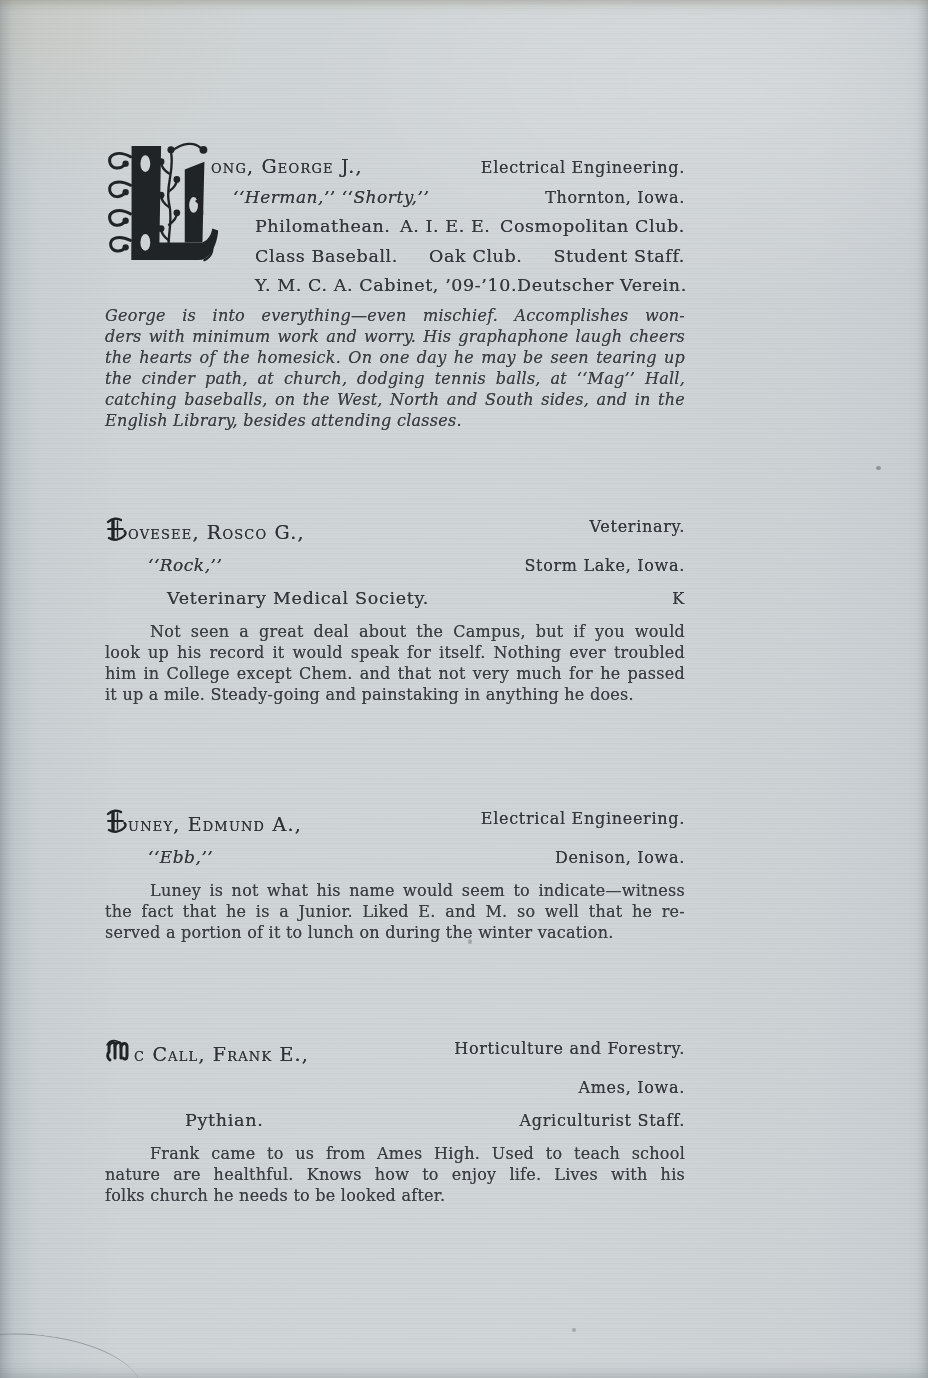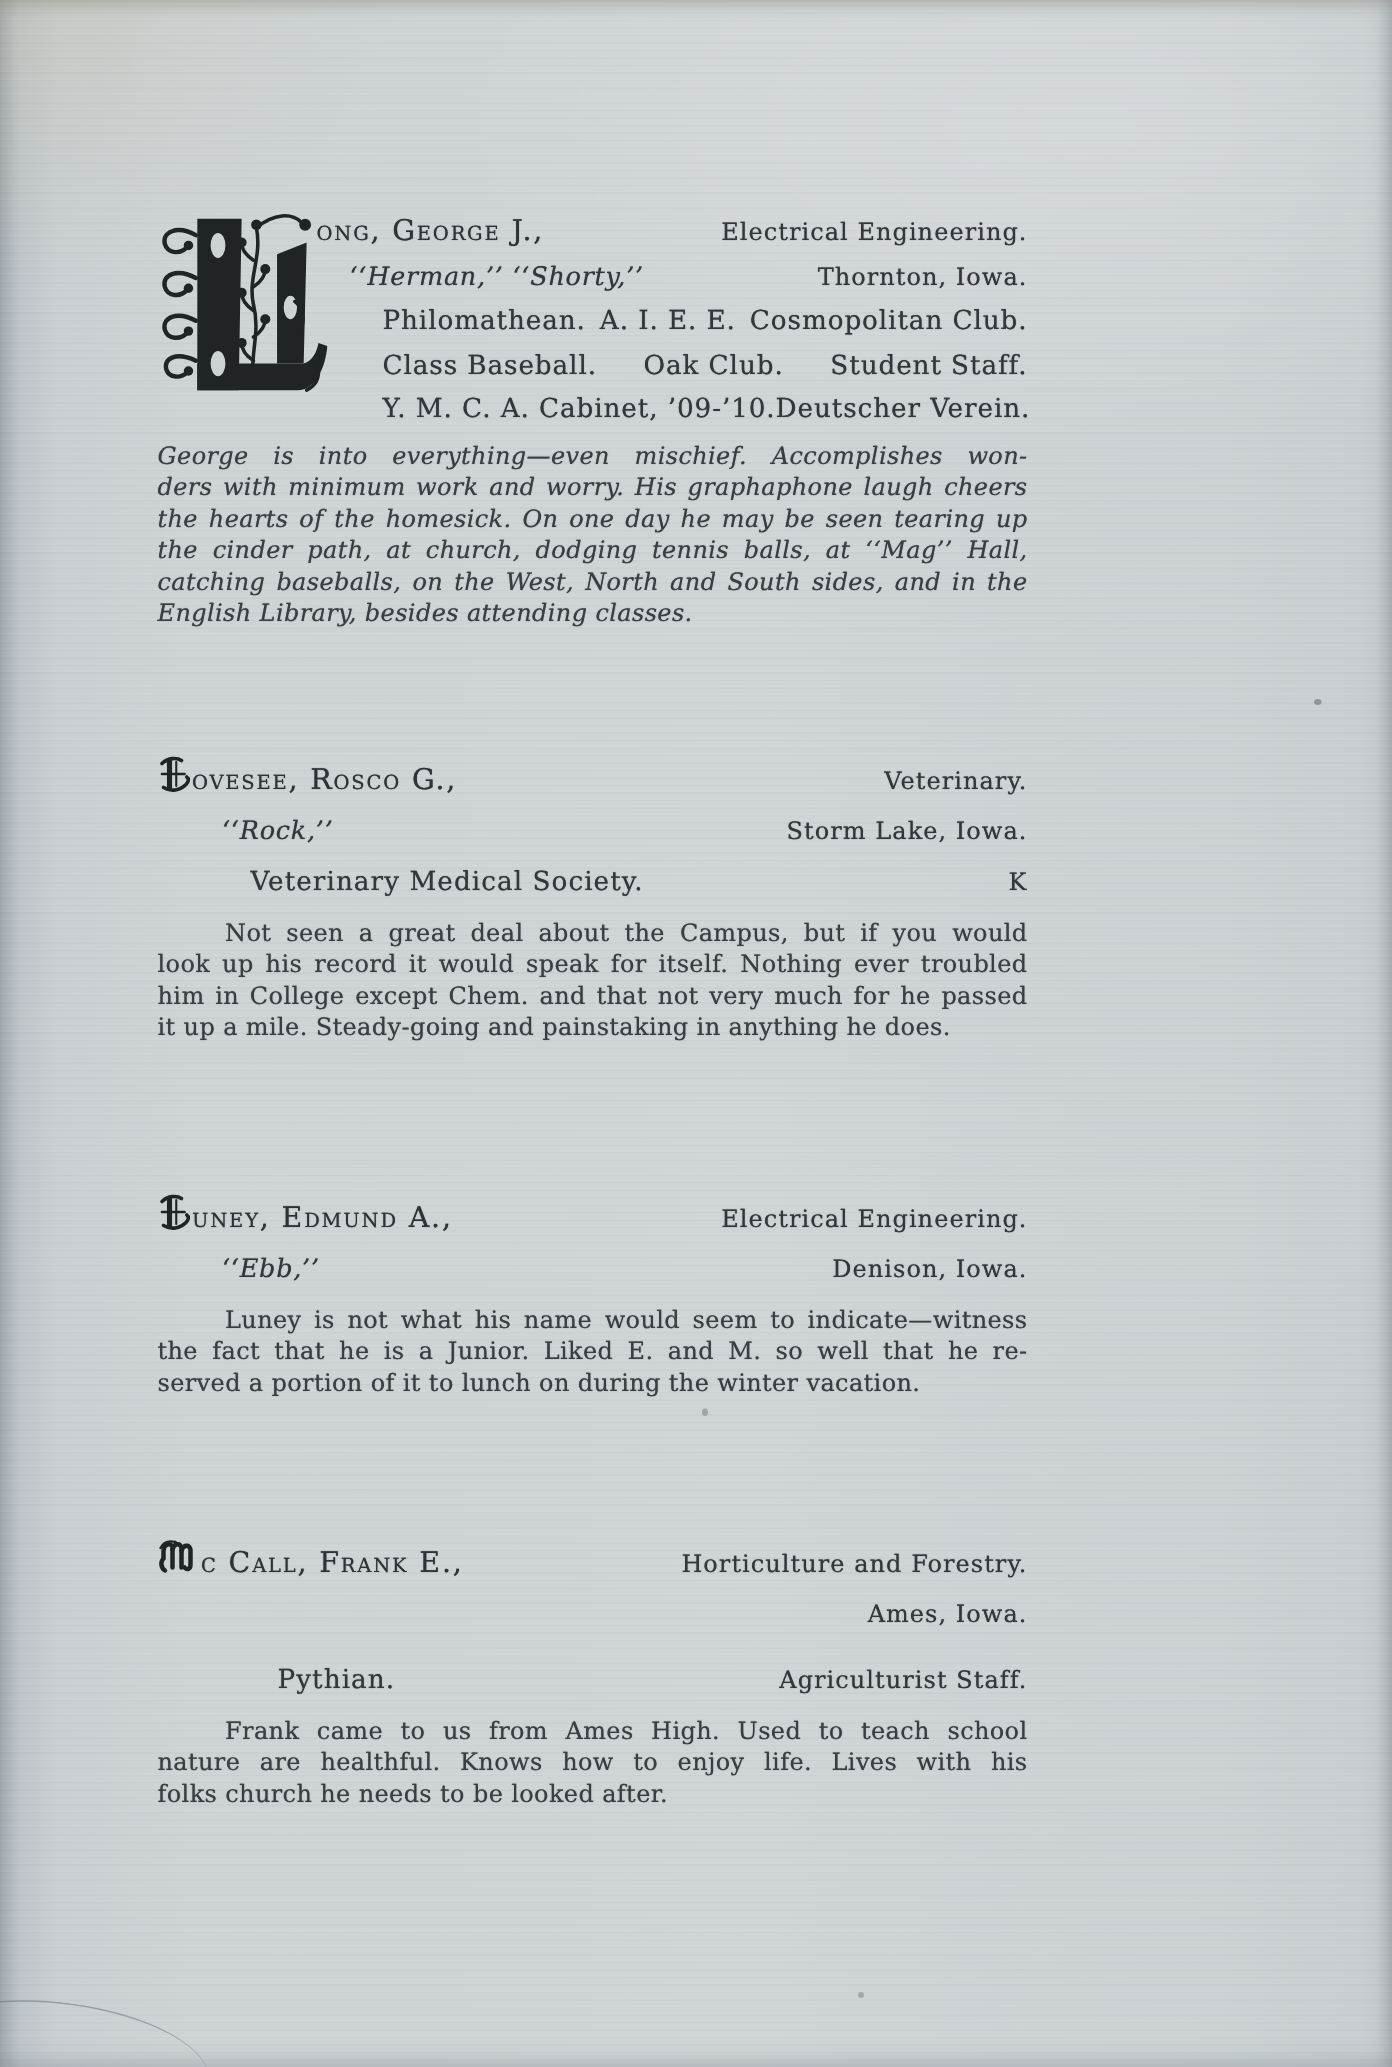--- a/index.html
+++ b/index.html
@@ -21,34 +21,34 @@
   }
   .entry { position:absolute; left:105px; width:580px; }
   .entry-1 { top:140px; }
   .entry-2 { top:504px; }
   .entry-3 { top:796px; }
   .entry-4 { top:1026px; }
 
   .hrow { display:flex; justify-content:space-between; align-items:baseline;
           line-height:29.5px; font-size:18px; letter-spacing:0.6px; color:#33373b;
           text-shadow:0 0 0.6px rgba(50,54,58,0.8); }
-  .entry-2 .hrow, .entry-3 .hrow, .entry-4 .hrow { line-height:33px; }
+  .entry-2 .hrow, .entry-3 .hrow, .entry-4 .hrow { line-height:33px;align-items:center; }
 
   .sc { font-variant:small-caps; }
-  .name { font-size:19px; letter-spacing:1.2px; color:#2e3236; }
+  .name { font-size:19px; letter-spacing:1.2px; color:#2e3236;margin-top:12px; }
   .dept, .town, .right-txt { font-size:16px; letter-spacing:0.7px; }
   .nick { font-style:italic; font-size:17px; letter-spacing:0.5px; }
   .soc  { font-size:17.5px; letter-spacing:0.7px; }
 
   .pl-a { padding-left:106px; } 
   .pl-b { padding-left:128px; } 
   .pl-c { padding-left:150px; } 
   .pl-d { padding-left:43px;  } 
   .pl-e { padding-left:62px;gap:13px;  } 
-  .pl-f { padding-left:80px;margin-top:11px;  } 
+  .pl-f { padding-left:80px;  } 
 
   .spread { display:flex; justify-content:space-between; font-size:17.5px; }
   .spread-item { white-space:nowrap; }
 
   .bio { margin-top:6px; font-size:16px; line-height:21px; color:#3a3e42;
          letter-spacing:0.25px; text-shadow:0 0 0.6px rgba(56,60,64,0.75); }
   .bio-line { text-align:justify; text-align-last:justify; }
   .bio-line.last { text-align-last:left; }
   .bio-line.indent { padding-left:45px; }
   .entry-1 .bio { margin-top:4px;font-style:italic; }

